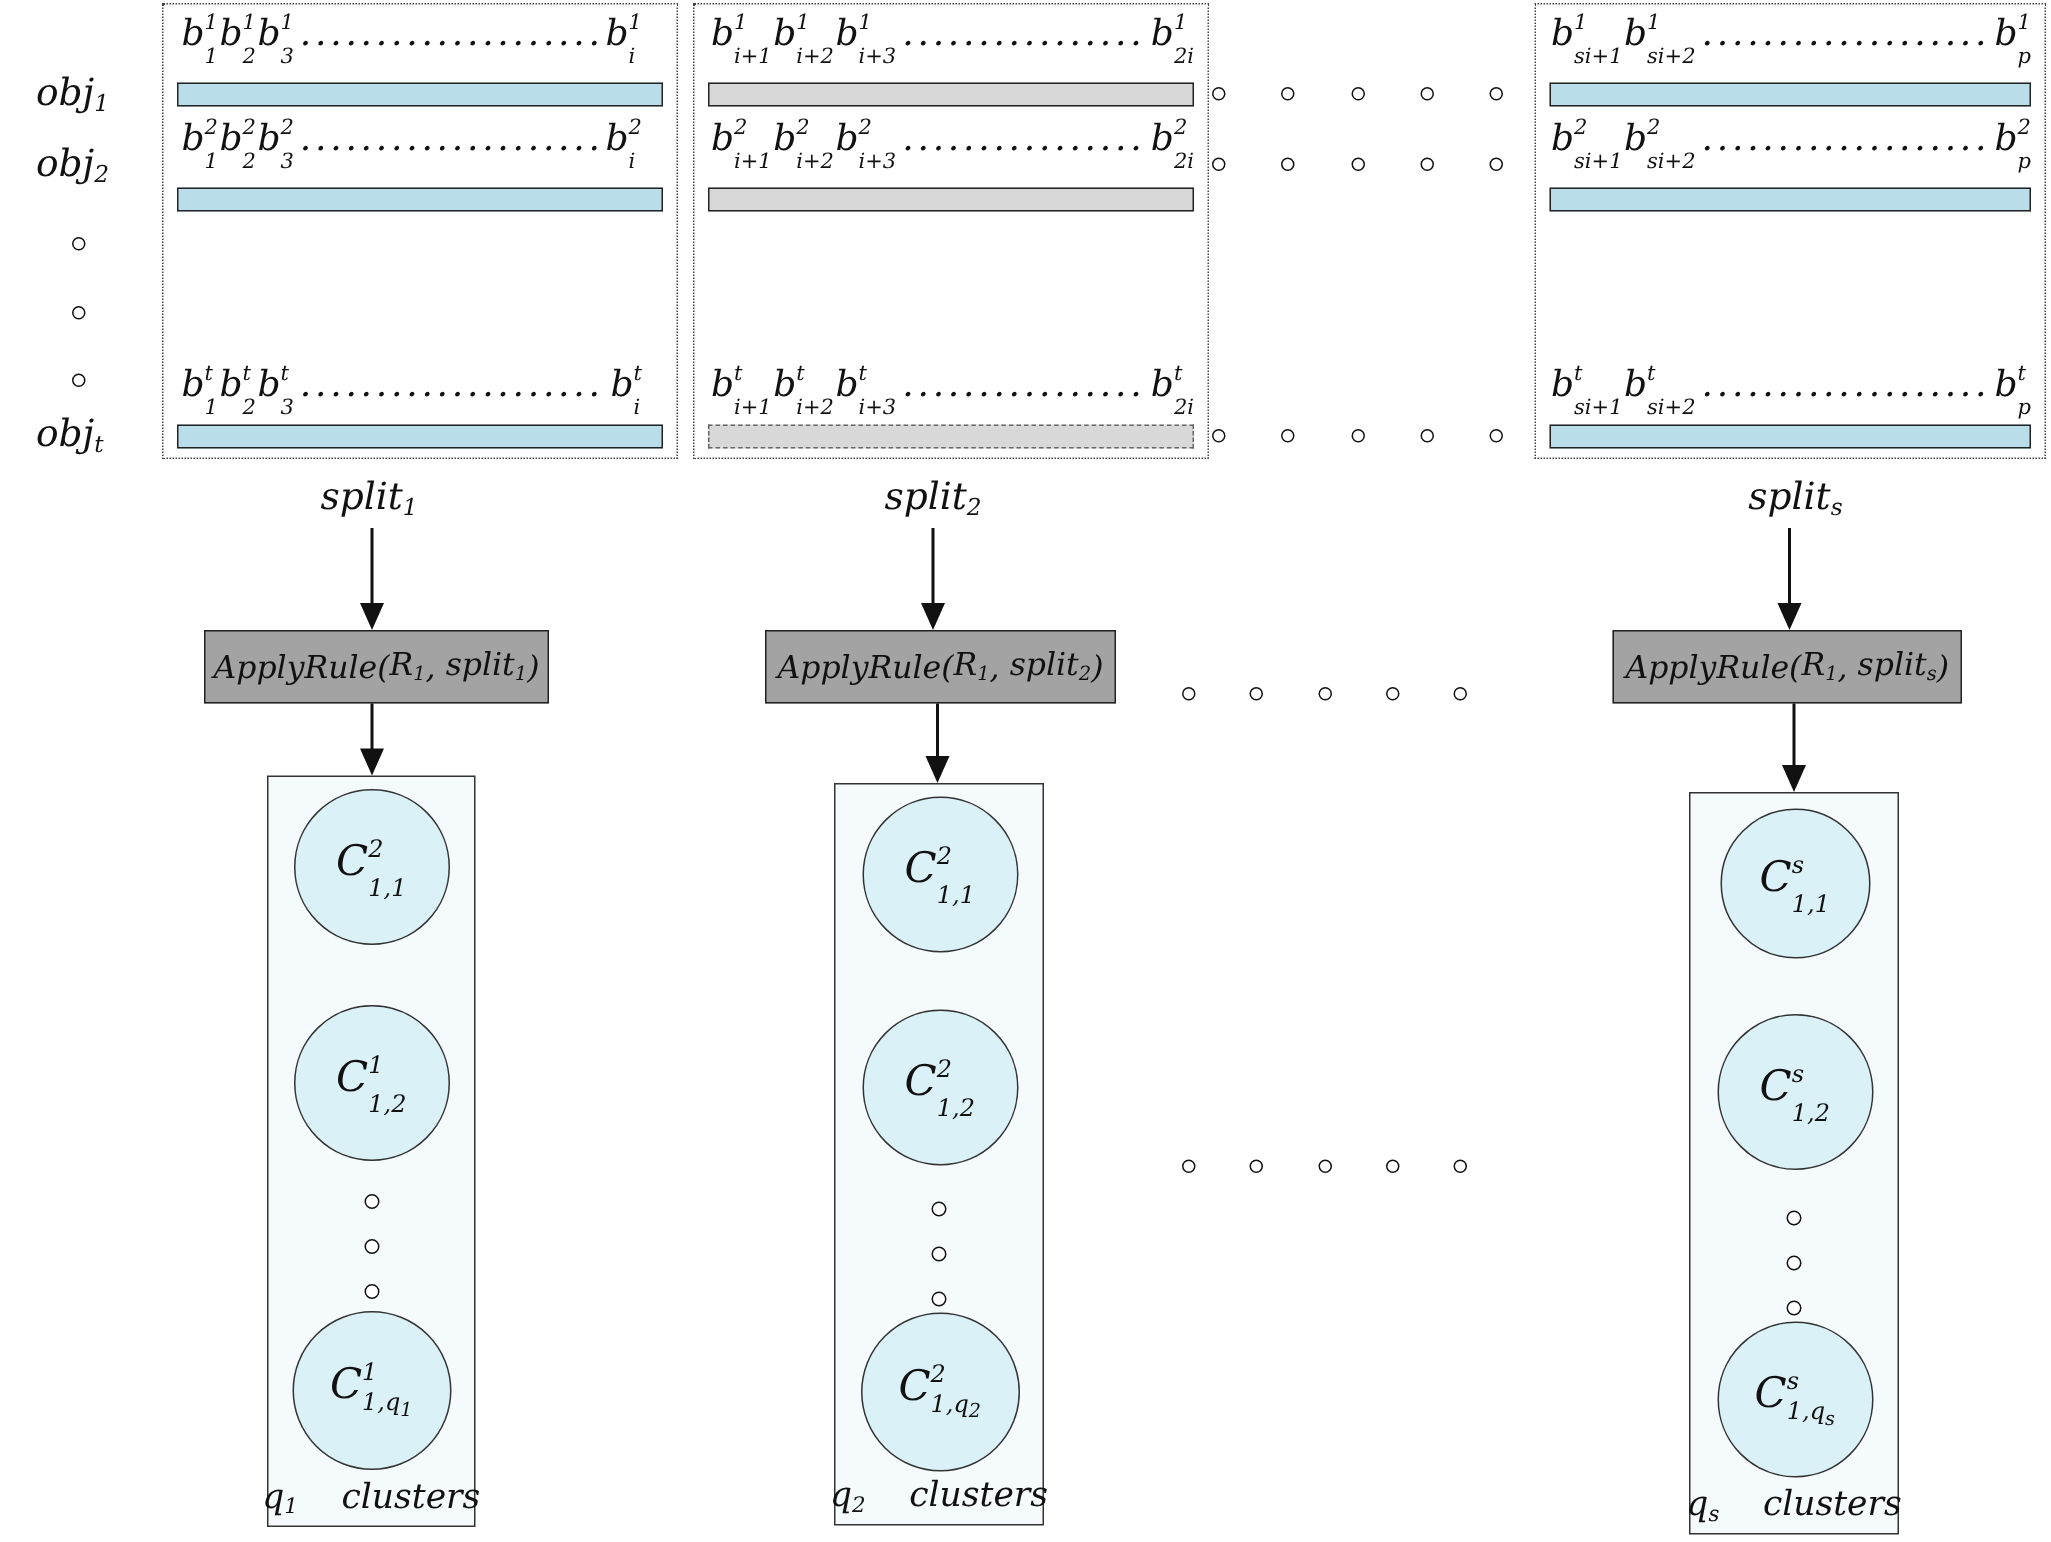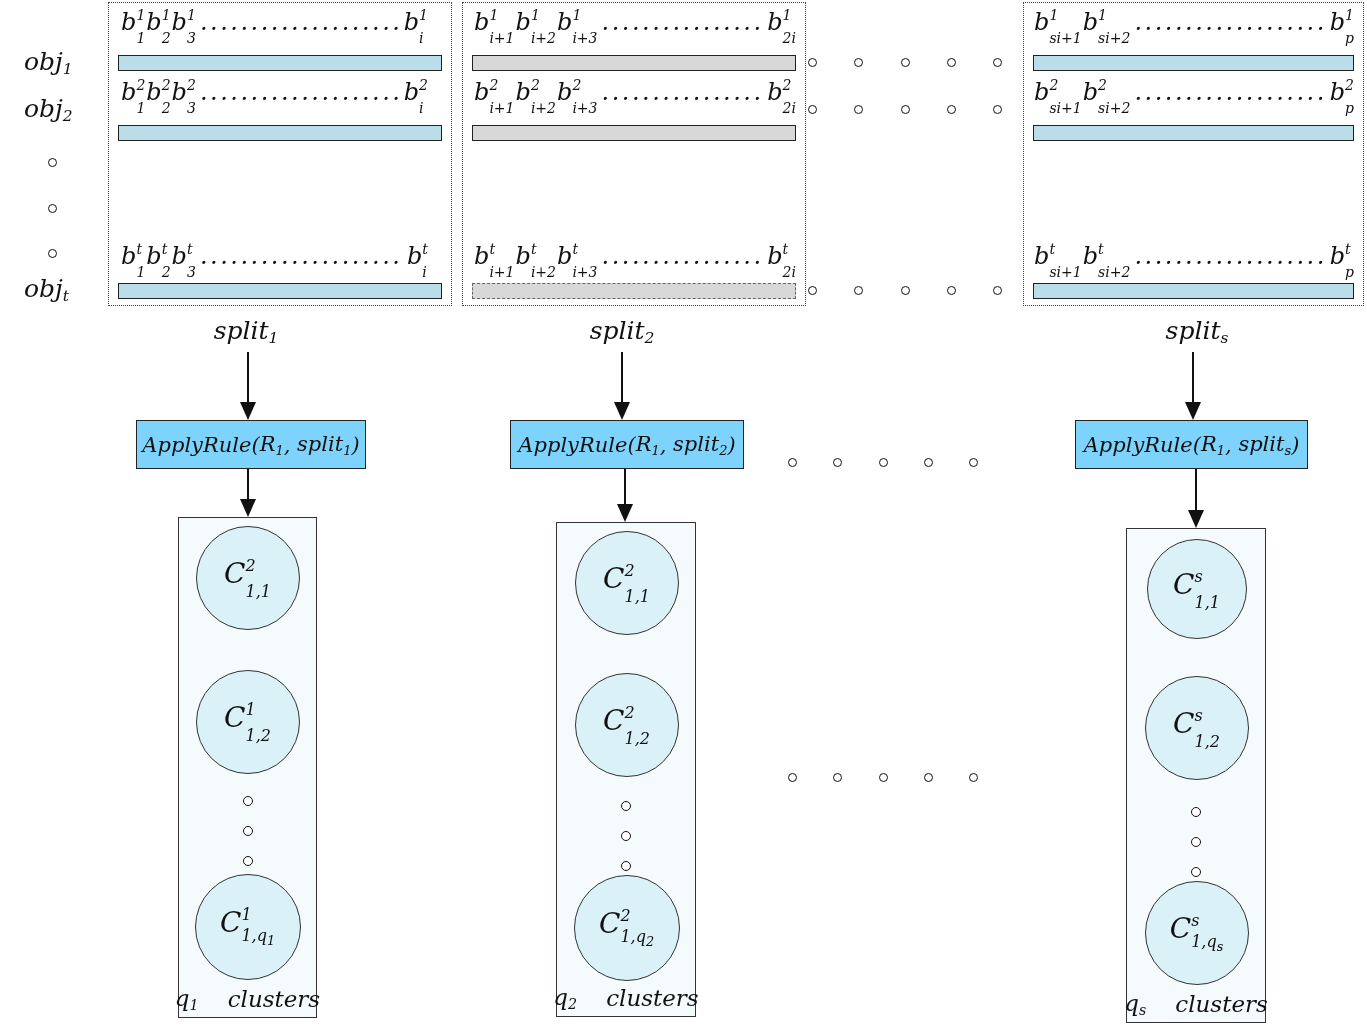--- a/index.html
+++ b/index.html
@@ -29,29 +29,29 @@
   
   .objlab{position:absolute;font-size:25px;height:36px;display:flex;align-items:center;}
   .ringrow{position:absolute;display:flex;justify-content:space-between;}
   .ringcol{position:absolute;display:flex;flex-direction:column;justify-content:space-between;align-items:center;}
   .ring{width:9px;height:9px;border:1.6px solid #111;border-radius:50%;background:#fff;box-sizing:border-box;flex:none;}
   .ring.big{width:10px;height:10px;}
   
   .split-label{position:absolute;width:140px;display:flex;justify-content:center;font-size:25px;}
   .vline{position:absolute;width:1.5px;background:#111;}
   .ahead{position:absolute;width:0;height:0;border-left:8px solid transparent;border-right:8px solid transparent;border-top:18px solid #111;}
-  .rulebox{position:absolute;height:49px;box-sizing:border-box;border:1px solid #222;background:#7dd3fc;
+  .rulebox{position:absolute;height:49px;box-sizing:border-box;border:1px solid #222;background:#a3a3a3;
            display:flex;align-items:center;justify-content:center;font-size:21px;}
   .cluster-box{position:absolute;background:#f5fafc;border:1px solid #333;box-sizing:border-box;}
   .circle{position:absolute;border-radius:50%;background:#daf1f8;border:1.3px solid #333;box-sizing:border-box;
           display:flex;align-items:center;justify-content:center;}
   .circle .tbase{font-size:28px;line-height:34px;}
   .circle .tstack{font-size:16px;line-height:16px;height:42px;}
   .circle .term{height:42px;}
-  .caption{position:absolute;bottom:4px;left:0;right:0;display:flex;justify-content:center;align-items:center;font-size:23px;gap:29px;}
+  .caption{position:absolute;bottom:4px;left:0;right:0;display:flex;justify-content:center;align-items:flex-start;font-size:23px;gap:29px;}
   .dotcol{position:absolute;top:278px;height:70px;left:0;right:0;display:flex;flex-direction:column;
           justify-content:space-between;align-items:center;}
 </style>
 </head>
 <body>
 
 <div id="canvas">
 
   <div class="objlab" style="left:24px;top:45px;">
       <span class="usub-wrap"><span>obj</span><span class="usub">1</span></span>

